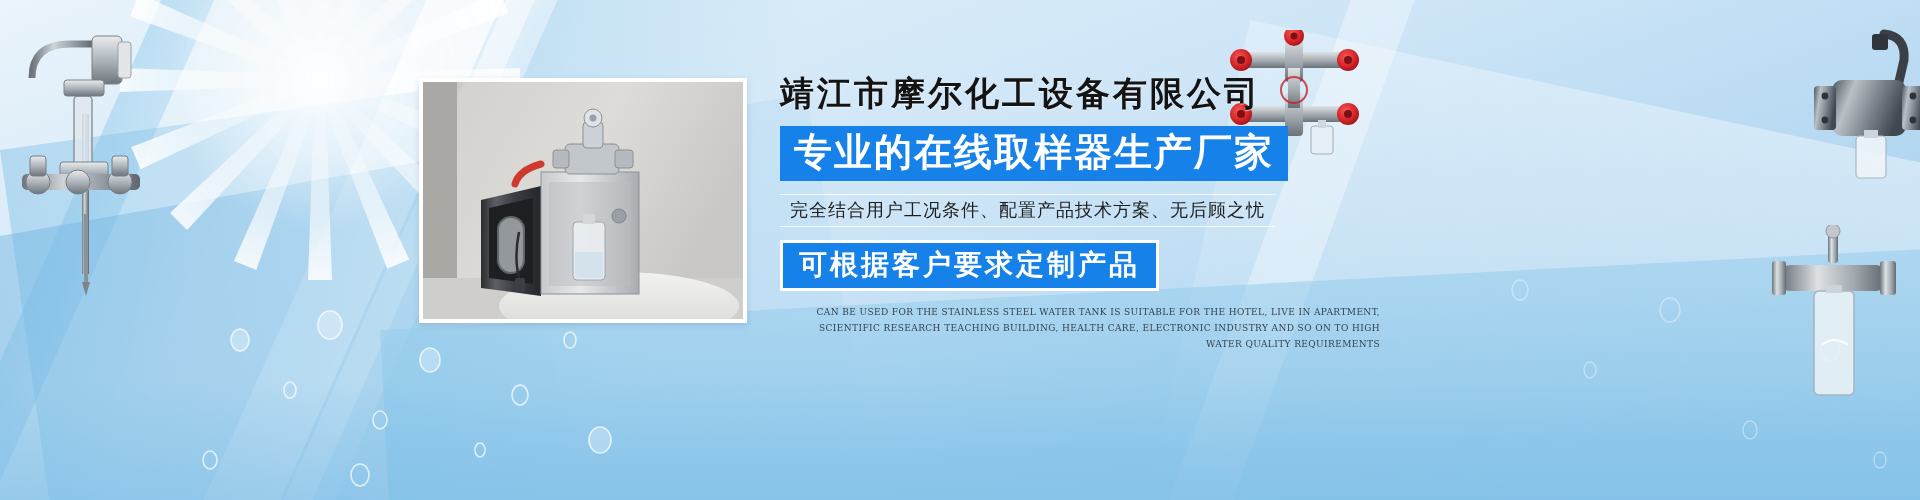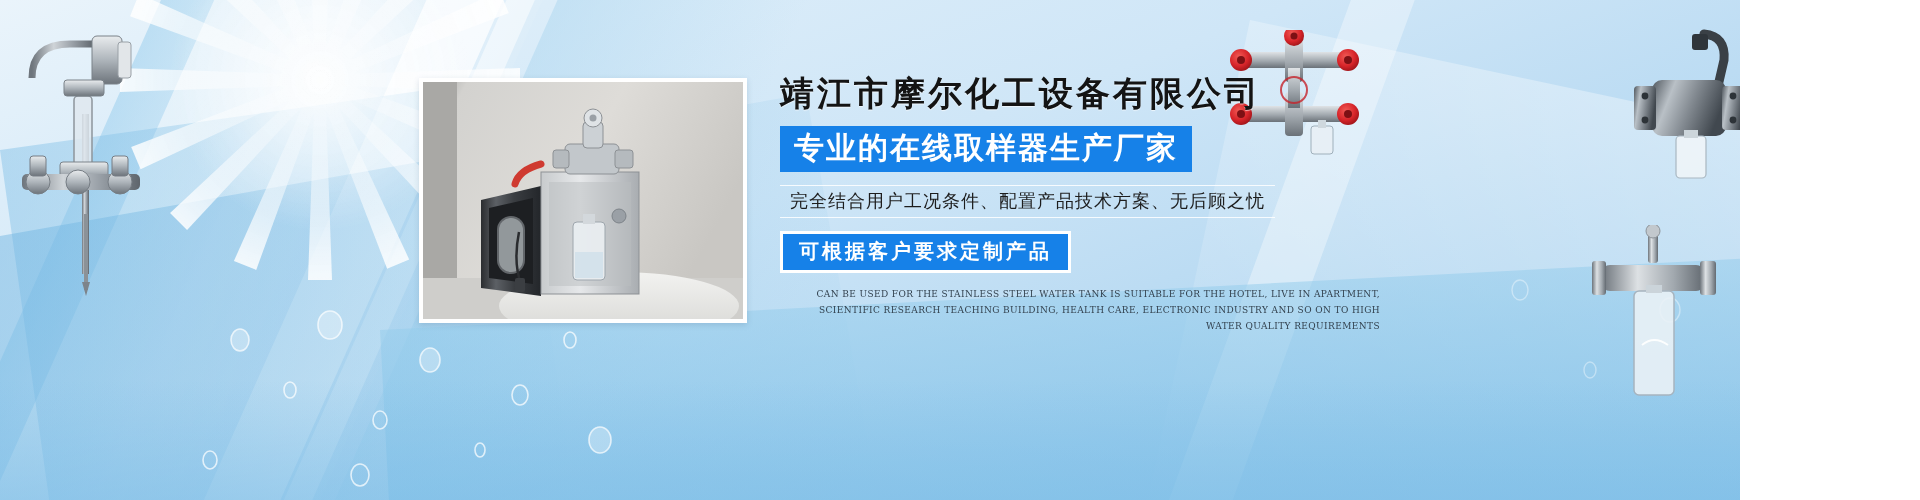--- a/index.html
+++ b/index.html
@@ -6,21 +6,21 @@
     margin: 0;
     padding: 0;
     background: #fff;
   }
   body {
     font-family: "Liberation Sans", sans-serif;
   }
 
   .banner {
     position: relative;
-    width: 1740px;
+    width: 1920px;
     height: 500px;
     overflow: hidden;
     background: linear-gradient(160deg, #eaf4fb 0%, #dcedf9 18%, #cfe6f7 42%, #bcdcf3 62%, #a9d2ef 82%, #9ccbec 100%);
   }
 
   
   .bg-layer { position: absolute; inset: 0; overflow: hidden; }
 
   .diag {
     position: absolute;
@@ -135,21 +135,21 @@
     line-height: 1.25;
     white-space: nowrap;
     margin: 0 0 11px 0;
     text-shadow: 0 1px 1px rgba(255,255,255,0.65);
   }
 
   .headline-bar {
     display: inline-block;
     background: #1681e8;
     color: #ffffff;
-    font-size: 30px;
+    font-size: 38px;
     font-weight: 700;
     letter-spacing: 2px;
     padding: 6px 14px 8px 14px;
     line-height: 1.08;
     white-space: nowrap;
     margin-bottom: 13px;
   }
 
   .subline-wrap { margin-bottom: 13px; }
 
@@ -166,21 +166,21 @@
     line-height: 1.25;
   }
 
   .cta-row { margin-bottom: 14px; }
 
   .cta-button {
     display: inline-block;
     background: #1681e8;
     border: 3px solid #ffffff;
     color: #ffffff;
-    font-size: 20px;
+    font-size: 28px;
     font-weight: 700;
     letter-spacing: 3px;
     padding: 6px 16px 7px 16px;
     line-height: 1.15;
     white-space: nowrap;
     box-sizing: border-box;
   }
 
   .eng-copy {
     font-family: "DejaVu Serif", "Liberation Serif", serif;

